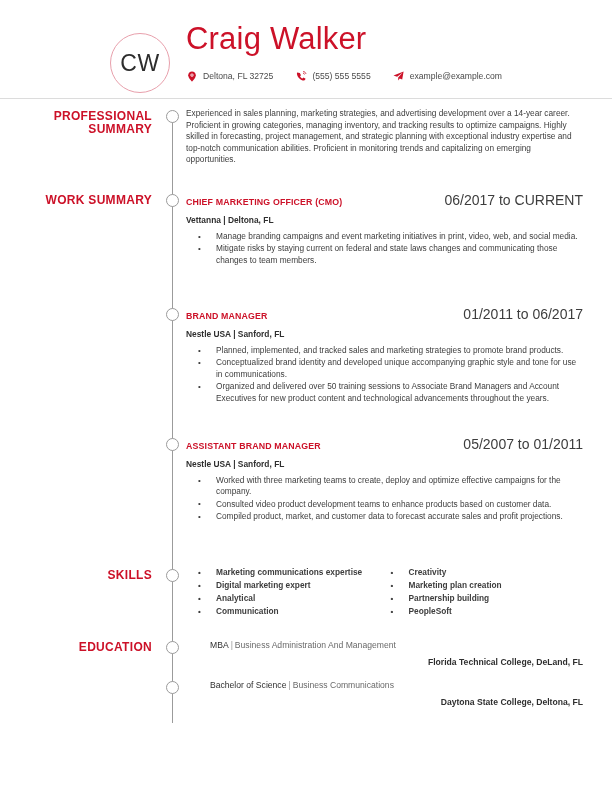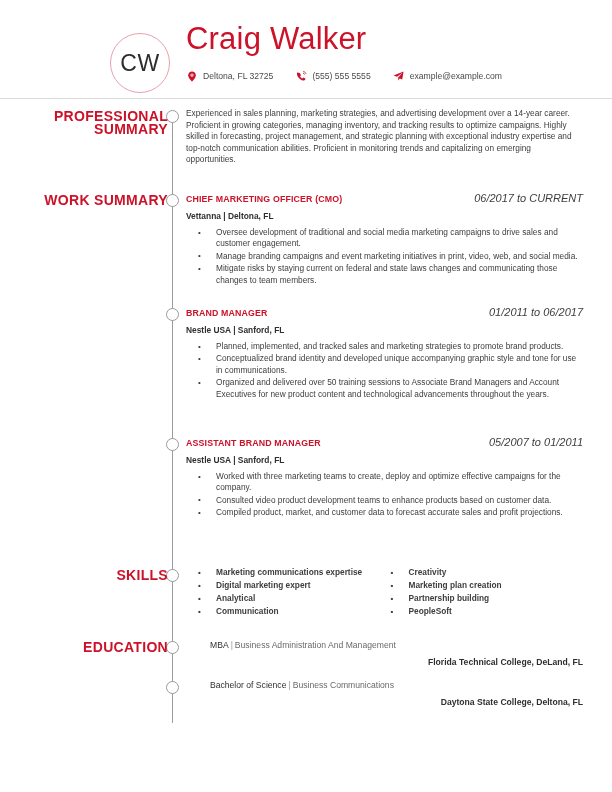--- a/index.html
+++ b/index.html
@@ -116,24 +116,24 @@
     height: 13px;
     border: 1px solid #9b9b9b;
     border-radius: 50%;
     background: #ffffff;
     box-sizing: border-box;
   }
 
   
   .sec-label {
     position: absolute;
-    left: 32px;
+    left: 16px;
     width: 136px;
     text-align: right;
-    font-size: 14px;
+    font-size: 12px;
     font-weight: bold;
     color: #cc1128;
     letter-spacing: 0.3px;
     line-height: 13px;
   }
 
   
   .content {
     position: absolute;
     left: 186px;
@@ -153,22 +153,21 @@
     justify-content: space-between;
     align-items: baseline;
   }
   .job-title {
     font-size: 8.8px;
     font-weight: bold;
     color: #cc1128;
     letter-spacing: 0.15px;
   }
   .job-dates {
-    font-size: 11px;
-    font-style: italic;
+    font-size: 14px;
     color: #3d3d3d;
     white-space: nowrap;
   }
   .job-company {
     font-size: 8.4px;
     font-weight: bold;
     color: #2f2f2f;
     margin-top: 7px;
   }
   ul.bullets {
@@ -315,21 +314,20 @@
 
   <div class="sec-label" style="top:194px">WORK SUMMARY</div>
 
   <div class="content" style="top:192px">
     <div class="job-head">
       <div class="job-title">CHIEF MARKETING OFFICER (CMO)</div>
       <div class="job-dates">06/2017 to CURRENT</div>
     </div>
     <div class="job-company">Vettanna | Deltona, FL</div>
     <ul class="bullets">
-      <li>Oversee development of traditional and social media marketing campaigns to drive sales and customer engagement.</li>
       <li>Manage branding campaigns and event marketing initiatives in print, video, web, and social media.</li>
       <li>Mitigate risks by staying current on federal and state laws changes and communicating those changes to team members.</li>
     </ul>
   </div>
 
   <div class="content" style="top:306px">
     <div class="job-head">
       <div class="job-title">BRAND MANAGER</div>
       <div class="job-dates">01/2011 to 06/2017</div>
     </div>

